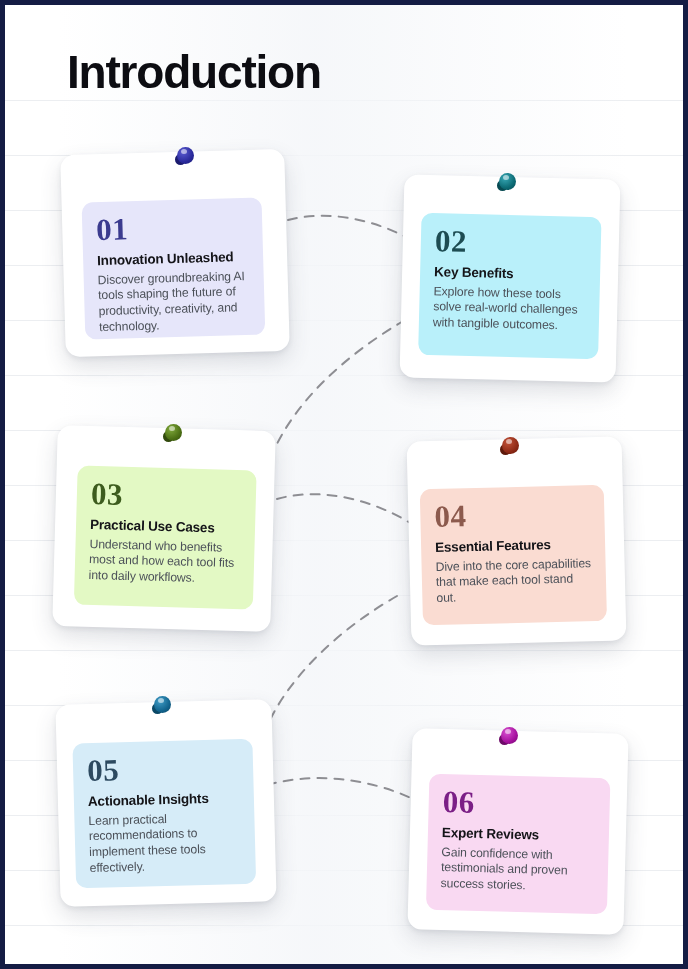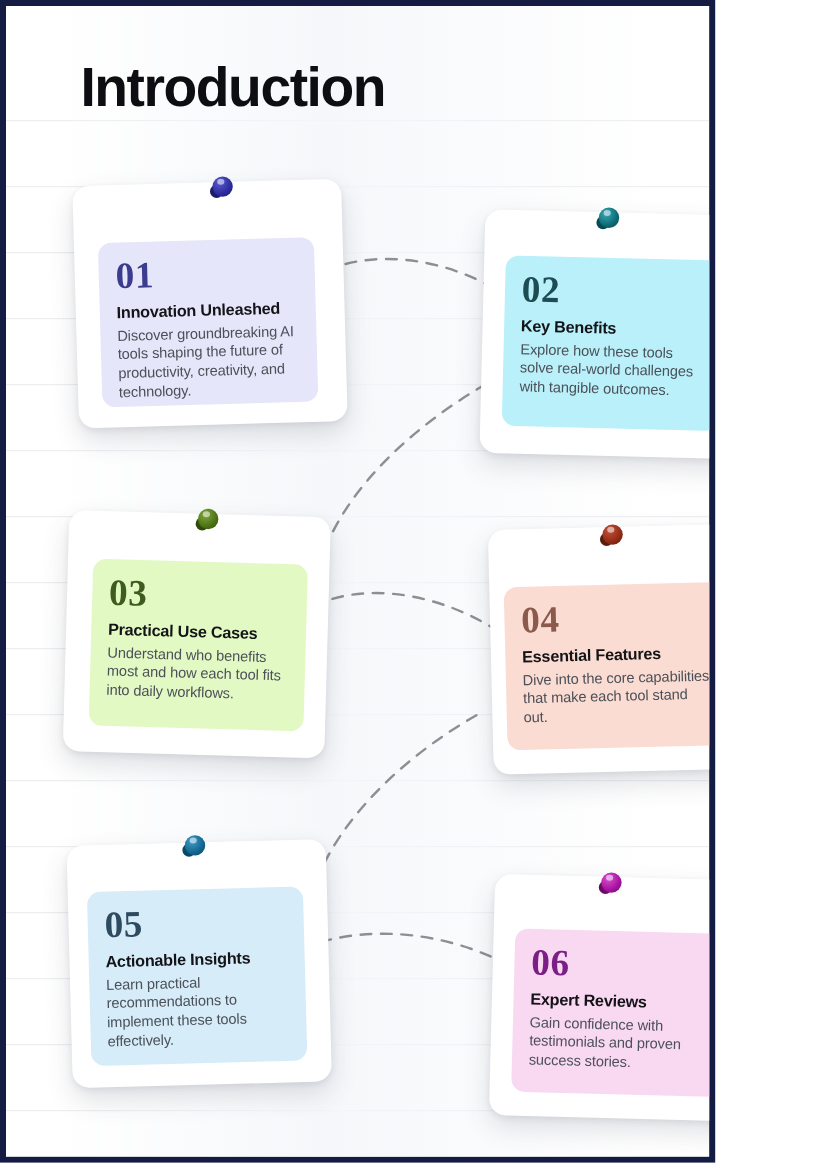--- a/index.html
+++ b/index.html
@@ -6,21 +6,21 @@
     margin: 0;
     padding: 0;
     background: #ffffff;
   }
   body {
     font-family: "Liberation Sans", sans-serif;
   }
 
   .page {
     position: relative;
-    width: 596px;
+    width: 688px;
     height: 969px;
     box-sizing: border-box;
     border: 5px solid #141c44;
     background: #ffffff;
     overflow: hidden;
   }
 
   
   .ruled-lines {
     position: absolute;

